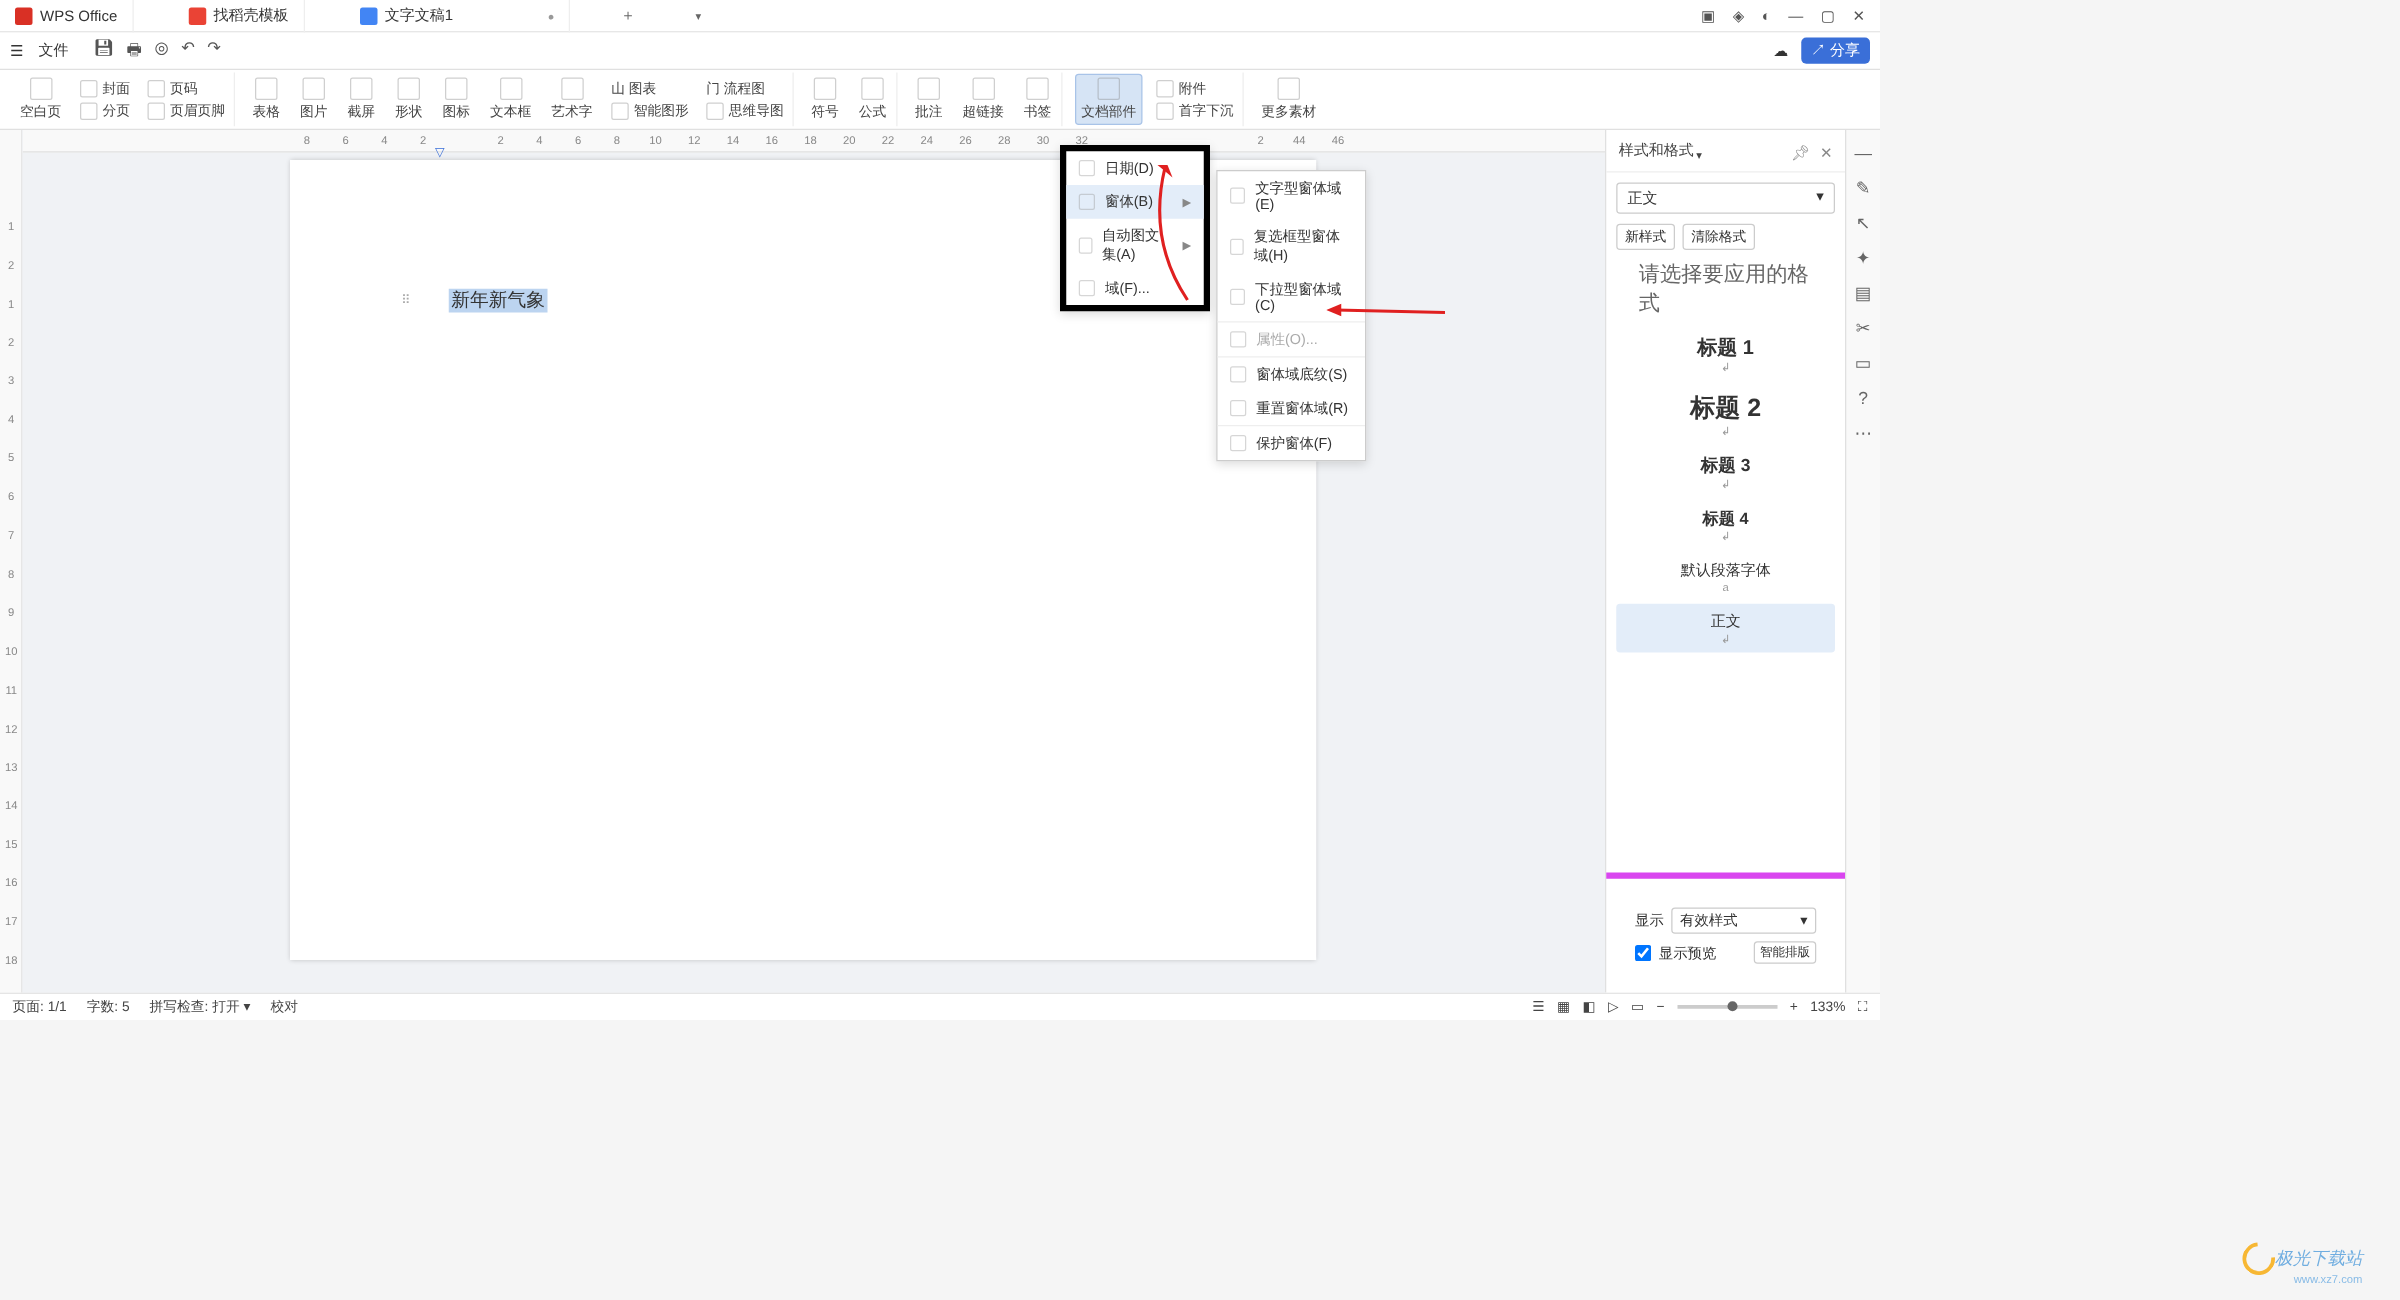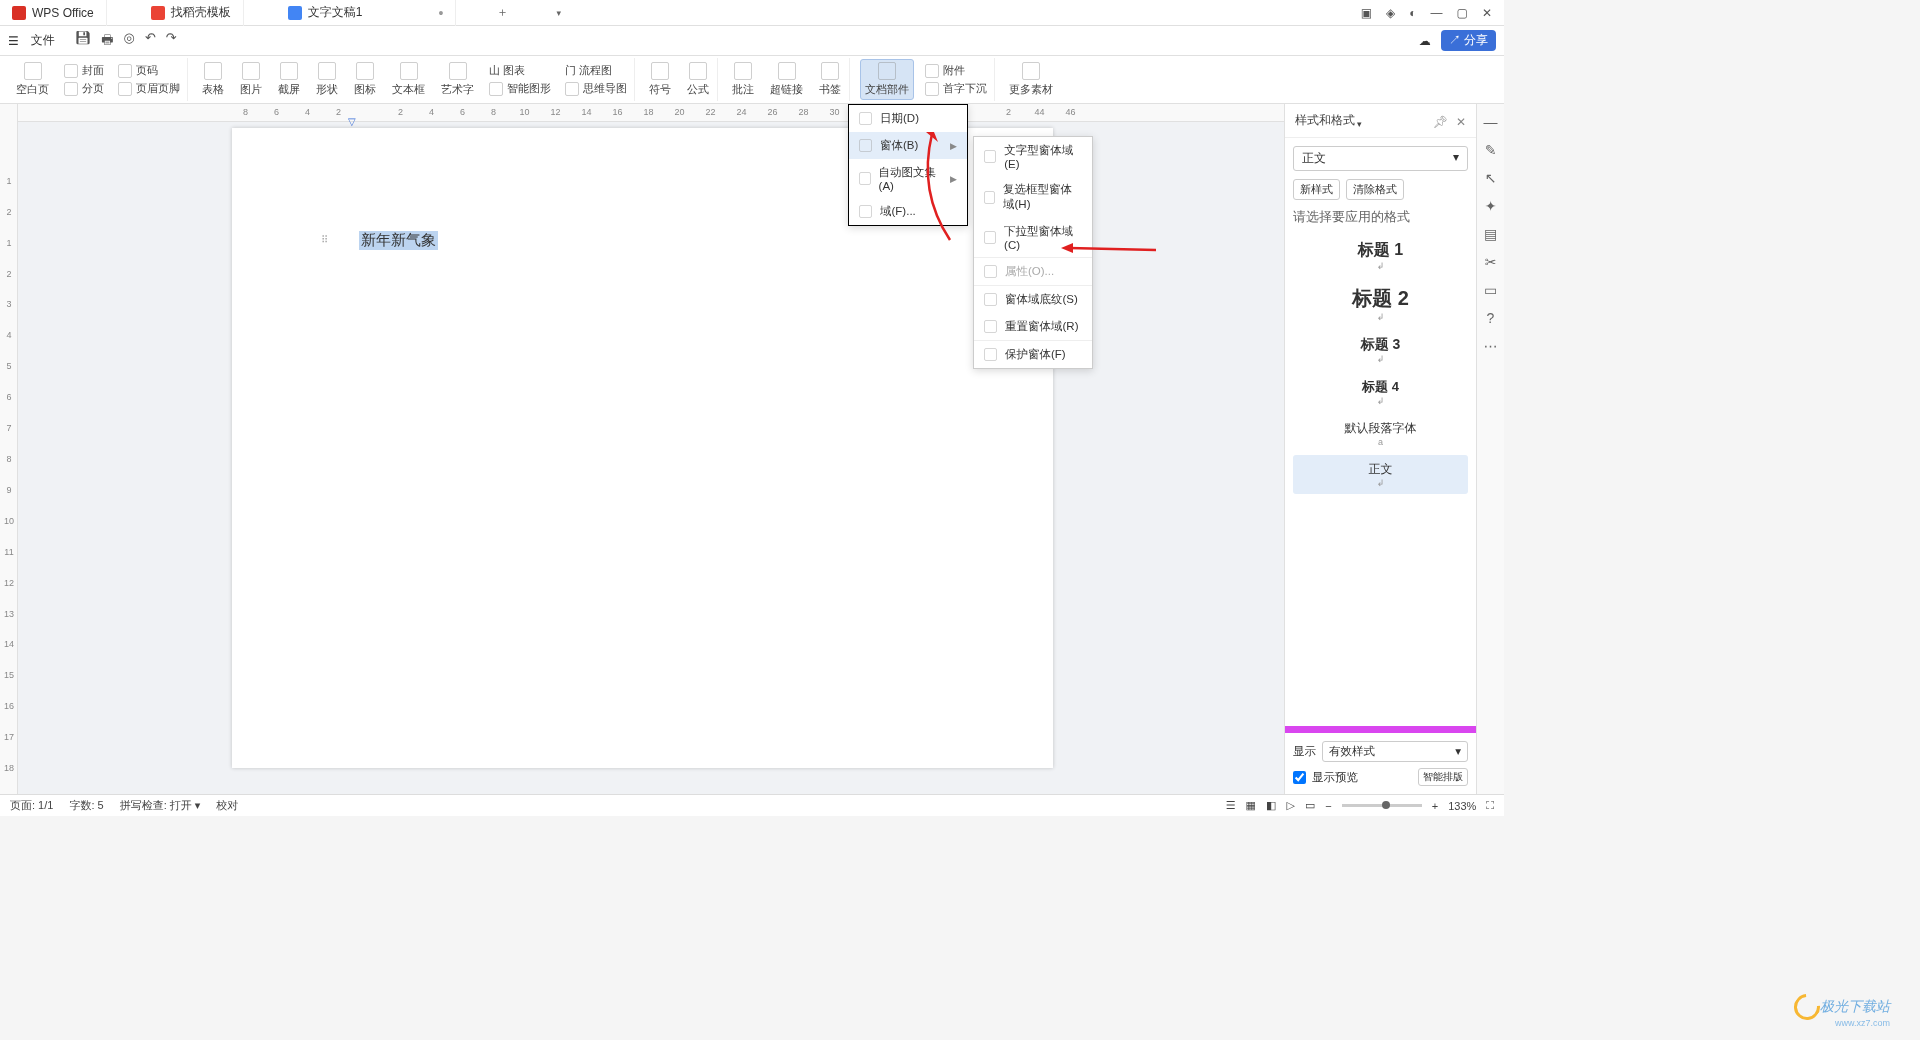--- a/index.html
+++ b/index.html
@@ -44,45 +44,45 @@
   .vruler-tick { height:31px; font-size:9px; color:#888; text-align:center; }
   .canvas-area { flex: 1; background: #f0f2f5; position: relative; overflow: hidden; }
   .hruler { height: 18px; background: #f9f9f9; border-bottom: 1px solid #e0e0e0; position: relative; display: flex; }
   .hruler-tick { width: 31px; font-size: 9px; color: #888; text-align: center; padding-top: 3px; }
   .mg { position:absolute; top:12px; left:330px; font-size:10px; color:#3a6fd8; }
   
   .page { position: absolute; left: 214px; top: 24px; width: 821px; height: 640px; background: #fff; box-shadow: 0 0 4px rgba(0,0,0,.2); }
   .selection { position: absolute; left: 341px; top: 127px; background: #bcd4f0; padding: 0 2px; font-size: 15px; }
   .drag-handle { position: absolute; left: 303px; top: 130px; color: #aaa; font-size: 10px; letter-spacing:-2px;}
   
-  .dropdown1 { position: absolute; left: 830px; top: 0; width: 120px; background: #fff; border: 1px solid #000000; box-shadow: 0 2px 8px rgba(0,0,0,.15); z-index: 100; }
+  .dropdown1 { position: absolute; left: 830px; top: 12px; width: 120px; background: #fff; border: 5px solid #000000; box-shadow: 0 2px 8px rgba(0,0,0,.15); z-index: 100; }
   .dropdown2 { position: absolute; left: 955px; top: 32px; width: 120px; background: #fff; border: 1px solid #ccc; box-shadow: 0 2px 8px rgba(0,0,0,.15); z-index: 101; }
   .dd-item { padding: 6px 10px; display: flex; align-items: center; gap: 8px; font-size: 11.5px; color: #333; }
   .dd-item.hover { background: #e3edf9; }
   .dd-item.sep { border-top: 1px solid #eee; }
   .dd-item.disabled { color: #aaa; }
   .dd-icon { width: 13px; height: 13px; border: 1px solid #999; border-radius: 2px; opacity:.4; }
   .dd-arrow { margin-left: auto; color: #888; font-size: 9px; }
   
   .arrow1 { position: absolute; left: 862px; top: 28px; z-index: 200; pointer-events:none; }
   .arrow2 { position: absolute; left: 1043px; top: 136px; z-index: 200; pointer-events:none; }
   
   .sidepanel { width: 192px; background: #fff; border-left: 1px solid #e0e0e0; display: flex; flex-direction: column; }
   .sp-head { padding: 8px 10px; display: flex; align-items: flex-end; font-size: 12px; color: #444; border-bottom: 1px solid #eee; }
   .sp-head .ctl { margin-left: auto; display: flex; gap: 8px; color: #888; }
   .sp-style-sel { margin: 8px; border: 1px solid #ccc; border-radius: 3px; padding: 3px 8px; display: flex; justify-content: space-between; font-size: 12px; }
   .sp-btns { display: flex; gap: 6px; padding: 0 8px; }
   .sp-btn { border: 1px solid #ccc; border-radius: 3px; padding: 2px 6px; font-size: 11px; }
-  .sp-hint { padding: 8px 8px; font-size: 13px; color: #666; }
+  .sp-hint { padding: 8px 26px; font-size: 17px; color: #666; }
   .sp-list { flex:1; overflow:auto; padding: 0 8px; }
   .sp-style { padding: 6px 8px; display: flex; justify-content: space-between; align-items: center; border-radius: 3px; margin-bottom: 2px; flex-direction: column; }
   .sp-style.sel { background: #e3edf9; }
   .sp-style .n { font-weight: bold; }
   .sp-style .m { color: #999; font-size: 9px; }
-  .sp-foot { padding: 8px; border-top: 7px solid #d946ef; display:flex; flex-direction:column; gap:6px; }
+  .sp-foot { padding: 23px; border-top: 5px solid #d946ef; display:flex; flex-direction:column; gap:6px; }
   .sp-foot-row { display:flex; align-items:center; gap:6px; font-size:11.5px; }
   .sp-foot-sel { border:1px solid #ccc; border-radius:3px; padding:2px 6px; flex:1; display:flex; justify-content:space-between;}
   
   .toolstrip { width: 28px; background: #f9f9f9; border-left: 1px solid #e0e0e0; display: flex; flex-direction: column; align-items: center; gap: 12px; padding-top: 10px; }
   .toolstrip span { color: #666; font-size: 14px; }
   
   .statusbar { height: 22px; background: #fff; border-top: 1px solid #ddd; display: flex; align-items: center; padding: 0 10px; font-size: 11px; color: #444; gap: 16px; }
   .statusbar .right { margin-left: auto; display: flex; align-items: center; gap: 10px; }
   .zoom-slider { width: 80px; height: 3px; background: #ccc; position: relative; }
   .zoom-slider::after { content:''; position:absolute; left:50%; top:-3px; width:8px; height:8px; background:#666; border-radius:50%; }

